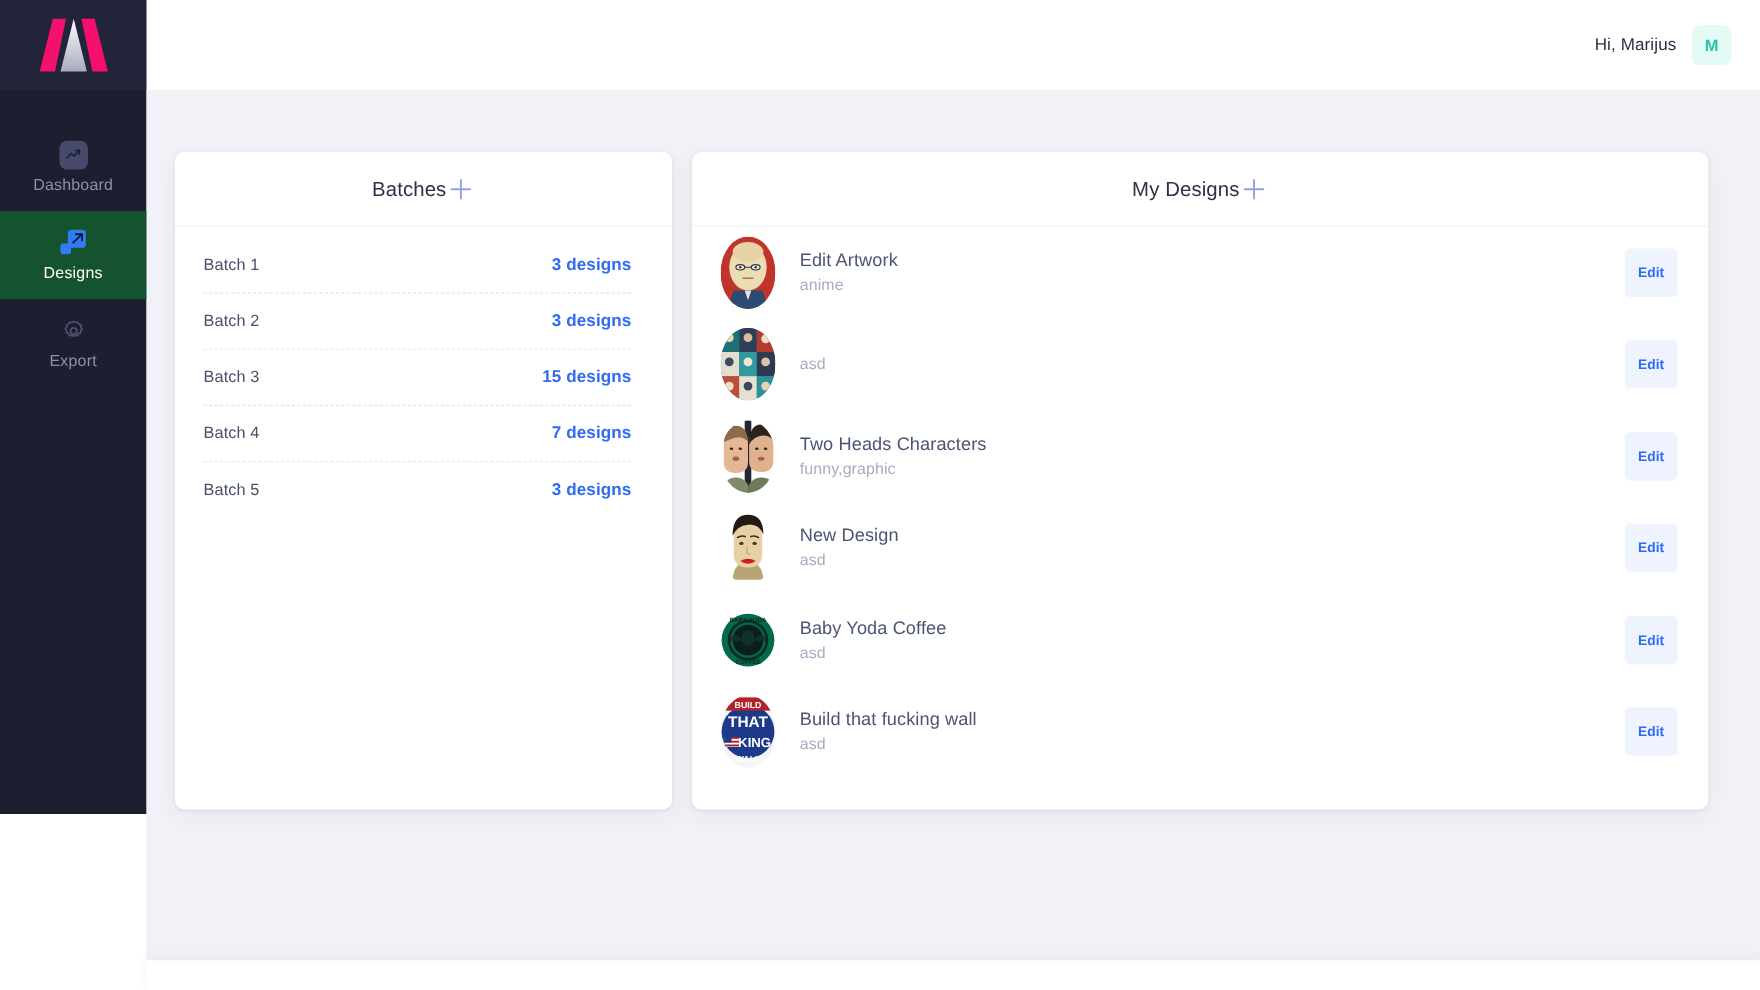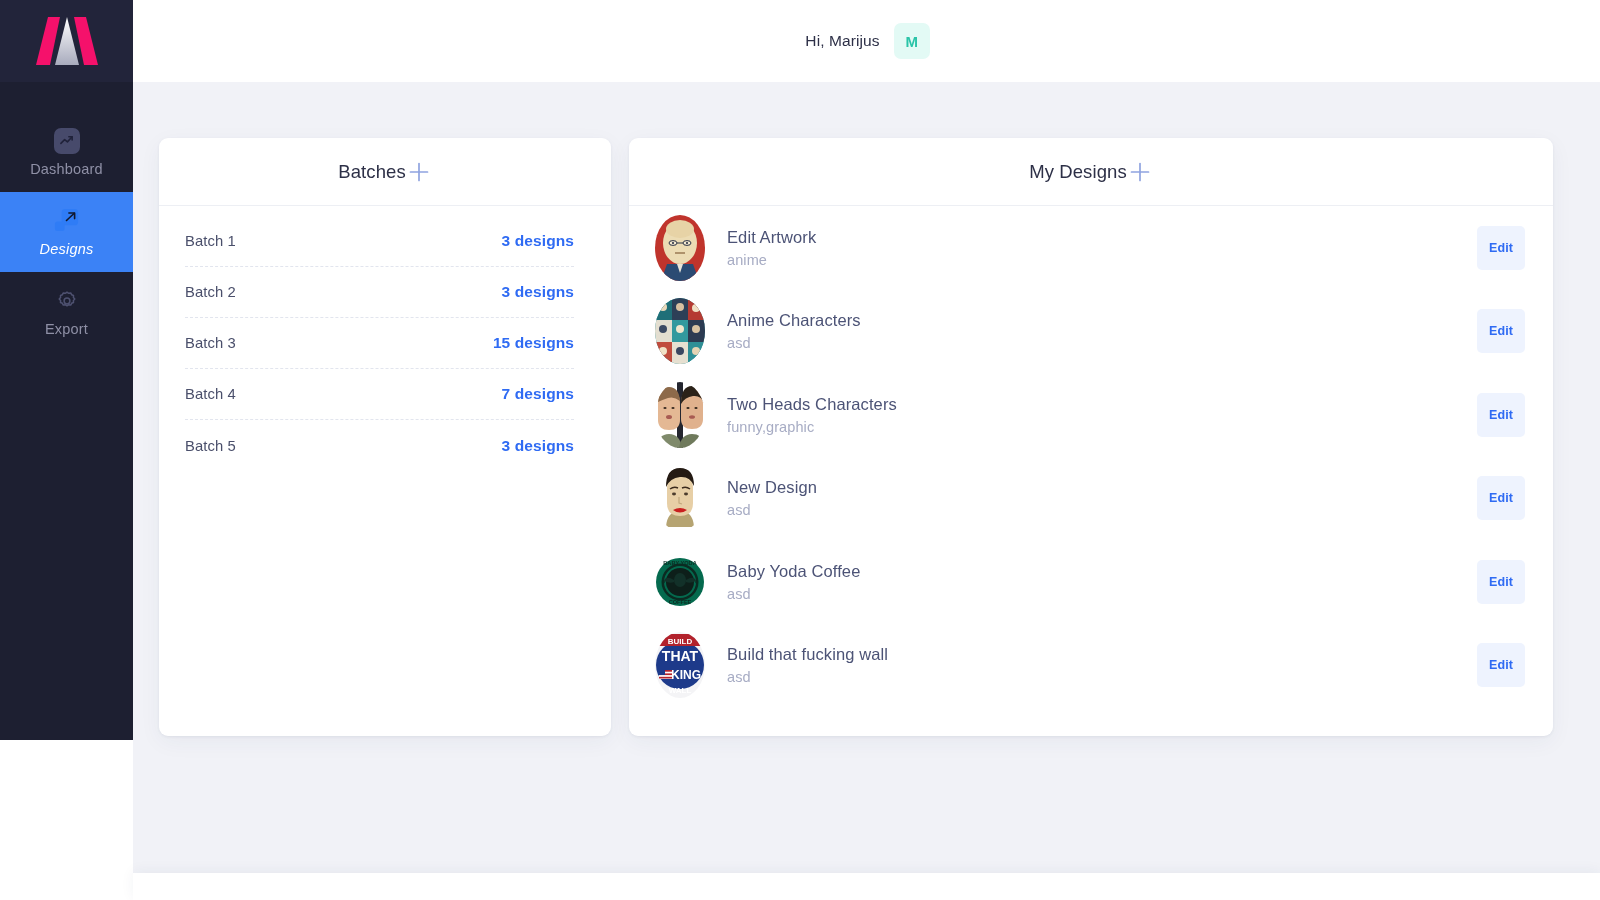--- a/index.html
+++ b/index.html
@@ -30,21 +30,21 @@
 
   .nav { width: 133px; margin-top: 30px; }
   .nav-item {
     width: 133px; height: 80px;
     display: flex; flex-direction: column;
     align-items: center; justify-content: center;
     gap: 7px;
     cursor: pointer;
     position: relative;
   }
-  .nav-item.active { background: #3b82f6; font-style: italic; }
+  .nav-item.active { background: #14532d; }
   .nav-label {
     font-size: 14.5px; letter-spacing: .2px;
     color: #8f90a6;
   }
   .nav-item.active .nav-label { color: #ffffff; }
   .icon-box {
     width: 27px; height: 27px;
     display:flex; align-items:center; justify-content:center;
   }
   .icon-tile {
@@ -55,21 +55,21 @@
 
   
   .main {
     flex: 1 1 auto; height: 900px;
     background: #f1f2f7;
     display: flex; flex-direction: column;
     position: relative;
   }
   .topbar {
     height: 82px; background: #ffffff;
-    display: flex; align-items: center; justify-content: center;
+    display: flex; align-items: center; justify-content: flex-end;
     padding-right: 26px;
     flex: 0 0 82px;
     padding-left: 28px;
   }
   .greet {
     font-size: 15.5px; color: #2d3047;
     letter-spacing: .1px; margin-right: 14px;
   }
   .avatar {
     width: 36px; height: 36px; border-radius: 7px;
@@ -312,21 +312,20 @@
                 <circle cx="41" cy="10" r="4" fill="#efe0c4"></circle>
                 <circle cx="8" cy="31" r="4" fill="#3c4a63"></circle>
                 <circle cx="25" cy="31" r="4" fill="#f0e6cd"></circle>
                 <circle cx="41" cy="31" r="4" fill="#d8c3a2"></circle>
                 <circle cx="8" cy="53" r="4" fill="#f0e2c6"></circle>
                 <circle cx="25" cy="53" r="4" fill="#3a4760"></circle>
                 <circle cx="41" cy="53" r="4" fill="#e6d4b4"></circle>
               </svg>
             </span>
             <span class="dtext">
-              <span class="dtitle">Anime Characters</span>
               <span class="dtag">asd</span>
             </span>
             <button class="edit-btn">Edit</button>
           </div>
 
           <div class="design-row">
             <span class="thumb">
               <svg viewBox="0 0 50 66">
                 <rect width="50" height="66" fill="#ffffff"></rect>
                 <rect x="22" y="0" width="6" height="66" fill="#24262f"></rect>

